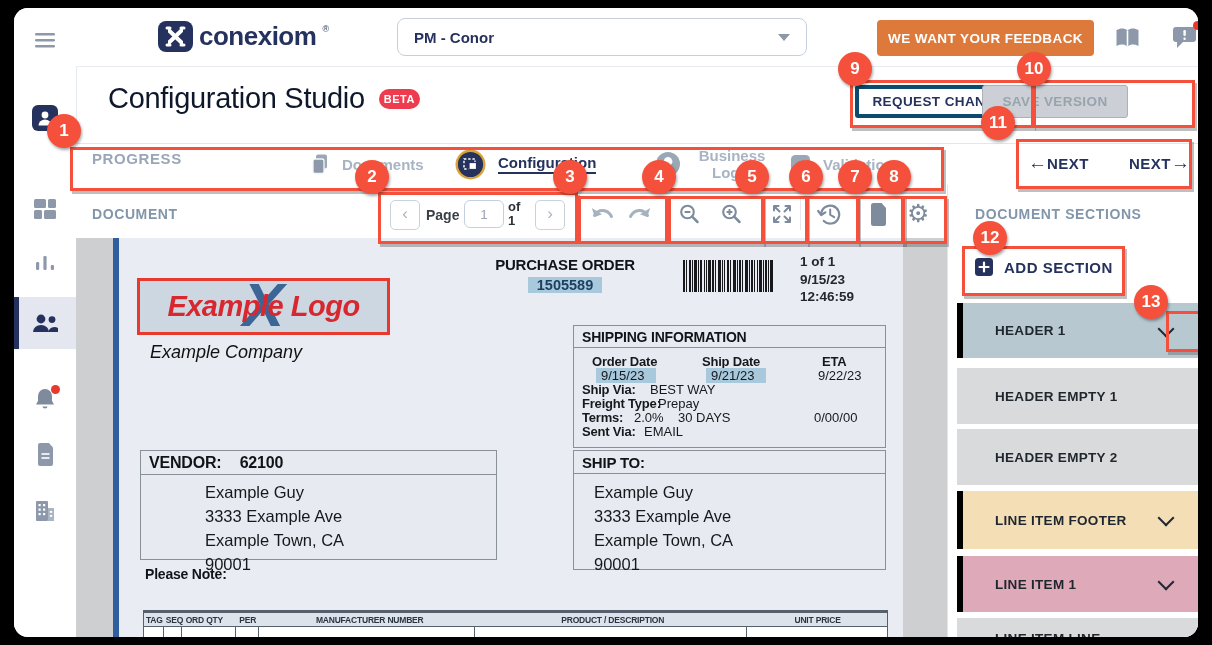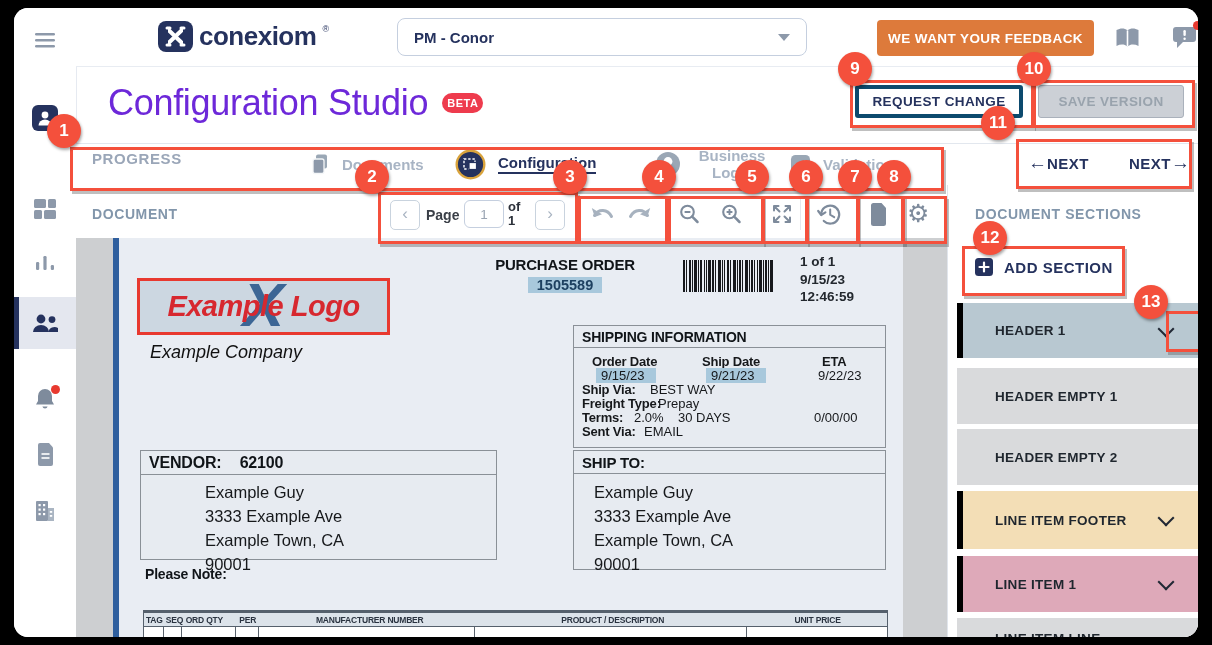--- a/index.html
+++ b/index.html
@@ -25,27 +25,27 @@
             border-radius:8px;display:flex;align-items:center;padding:0 16px;box-sizing:border-box;
             color:#25325e;font-size:15px;font-weight:600;background:#fff;justify-content:center;}
   .caret{margin-left:auto;width:0;height:0;border-left:6px solid transparent;border-right:6px solid transparent;
          border-top:7px solid #8d99aa;}
   .feedback-btn{position:absolute;left:801px;top:12px;width:217px;height:36px;background:#dd7a3b;border:none;
          border-radius:4px;color:#fff;font-weight:bold;font-size:13.5px;letter-spacing:.4px;
          font-family:inherit;cursor:pointer;}
 
   
   .title-wrap{position:absolute;left:94px;top:74px;display:flex;align-items:center;gap:14px;}
-  .page-title{font-size:36px;color:#6d28d9;letter-spacing:-.3px;}
+  .page-title{font-size:29px;color:#0f172a;letter-spacing:-.3px;}
   .beta{background:#ee3b4d;color:#fff;font-size:11px;font-weight:bold;letter-spacing:.5px;
         padding:4px 5px;border-radius:11px;}
   .btn-request{position:absolute;left:841px;top:77px;width:168px;height:33px;background:#fff;
         border:4px solid #0c4a6e;border-radius:3px;color:#25325e;font-weight:bold;font-size:13.5px;
         letter-spacing:.4px;font-family:inherit;cursor:pointer;}
-  .btn-save{position:absolute;left:1024px;top:77px;width:146px;height:33px;background:#ccd0d6;
+  .btn-save{position:absolute;left:968px;top:77px;width:146px;height:33px;background:#ccd0d6;
         border:1px solid #aab1bb;border-radius:3px;color:#99a3ad;font-weight:bold;font-size:13.5px;
         letter-spacing:.4px;font-family:inherit;}
 
   
   .progress-row{position:absolute;left:62px;right:0;top:135px;height:42px;background:#fff;
         border-top:1px solid #e2e7ee;border-bottom:1px solid #e2e7ee;}
   .progress-label{position:absolute;left:78px;top:142px;font-size:15px;font-weight:bold;color:#9aa6b8;letter-spacing:.6px;}
   .step{position:absolute;display:flex;align-items:center;gap:12px;top:135px;height:42px;}
   .step-label{font-size:15px;color:#a8b4c4;font-weight:600;}
   .step-label.on{color:#25325e;font-weight:bold;border-bottom:2px solid #25325e;padding-bottom:1px;}

